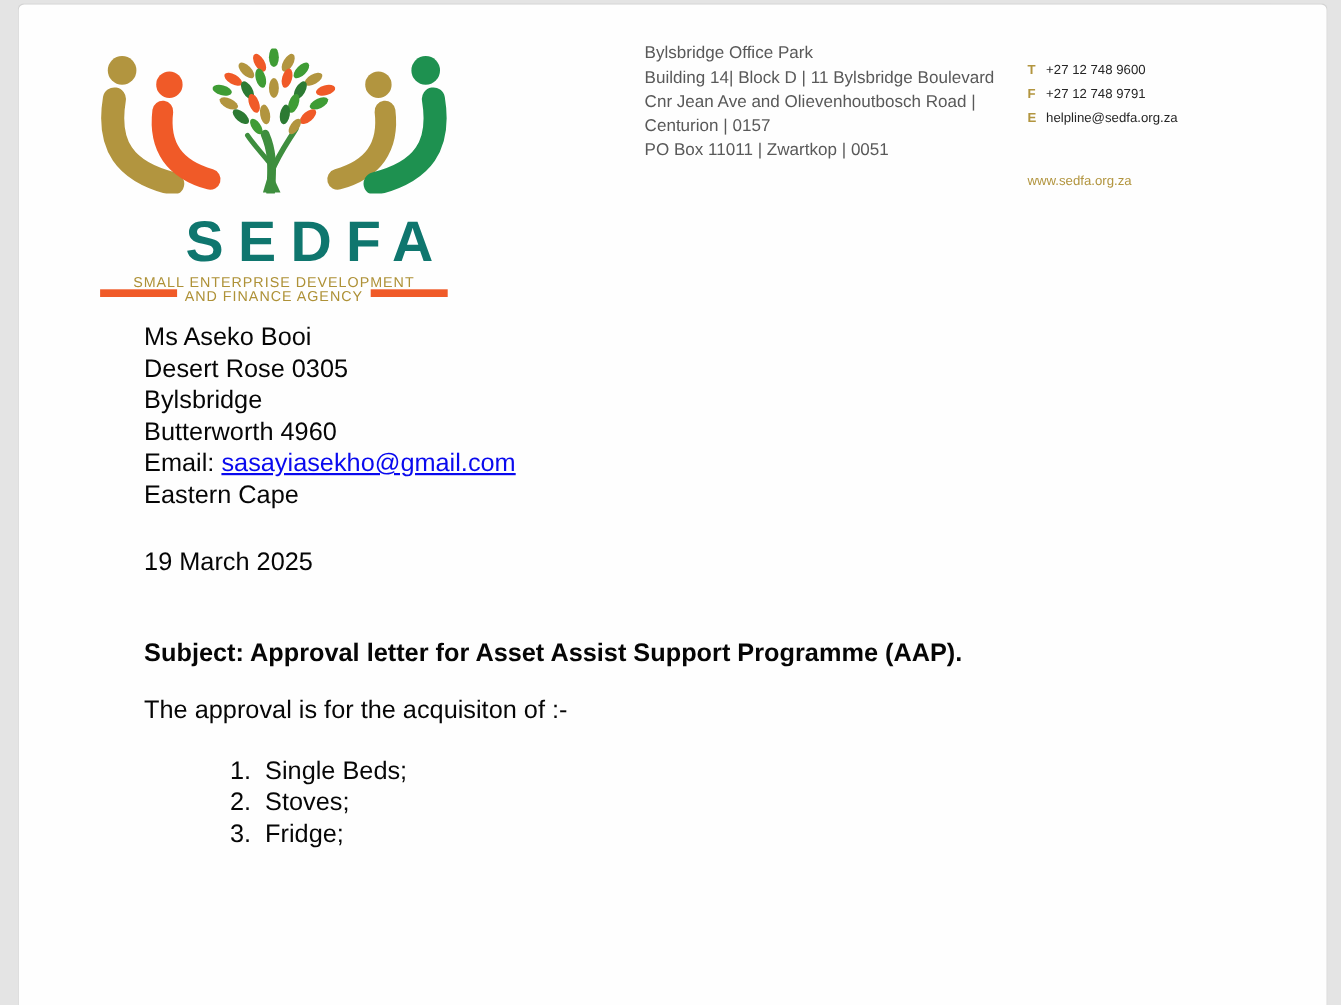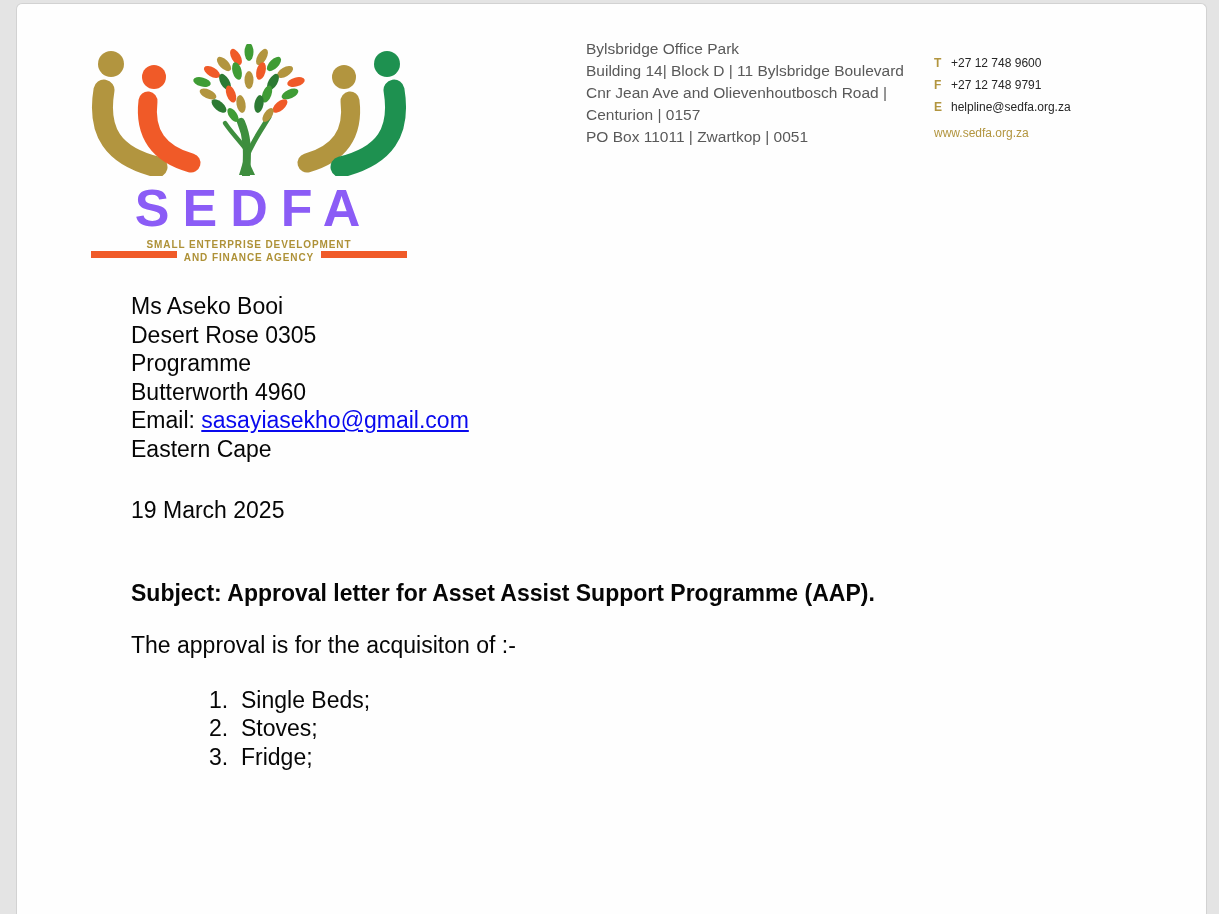--- a/index.html
+++ b/index.html
@@ -20,34 +20,34 @@
     border-bottom: none;
     border-radius: 6px 6px 0 0;
   }
   
   .logo {
     position: absolute;
     left: 74px; top: 40px;
     width: 316px;
   }
   .logo-name {
-    margin-top: 2px;
-    text-align: center;
+    margin-top: 13px;
+    text-align: right;
     font-size: 52px;
     font-weight: bold;
     letter-spacing: 13px;
-    color: #8b5cf6;
+    color: #0f766e;
     line-height: 1;
     text-indent: 10px;
   }
   .logo-tagline {
     margin-top: 4px;
     color: #ae9137;
-    font-weight: bold;
-    font-size: 10px;
+    font-weight: normal;
+    font-size: 13px;
     letter-spacing: 0.9px;
     line-height: 13px;
   }
   .tagline-l1 { text-align: center; }
   .tagline-l2 { display: flex; gap: 7px; }
   .tagline-l2 .bar { flex: 1; height: 7px; background: #f05a28; }
   .office {
     position: absolute;
     left: 569px; top: 34px;
     font-size: 15.5px;
@@ -64,21 +64,21 @@
   }
   .contact .lbl {
     color: #b2953f;
     font-weight: bold;
     display: inline-block;
     min-width: 12px;
     margin-right: 5px;
   }
   .contact .website {
     display: inline-block;
-    margin-top: 4px;
+    margin-top: 35px;
     color: #b2953f;
     text-decoration: none;
   }
   
   .letter {
     position: absolute;
     left: 114px; top: 288px;
     width: 952px;
     font-size: 23px;
     line-height: 28.5px;
@@ -181,21 +181,21 @@
       </div>
       <a href="#" class="website">www.sedfa.org.za</a>
     </div>
   </div>
 
   <div class="letter">
 
     <div>
       <div>Ms Aseko Booi</div>
       <div>Desert Rose 0305</div>
-      <div>Programme</div>
+      <div>Bylsbridge</div>
       <div>Butterworth 4960</div>
       <div>
         <span>Email: </span><a href="#" class="email-link">sasayiasekho@gmail.com</a>
       </div>
       <div>Eastern Cape</div>
     </div>
 
     <div class="date-line">19 March 2025</div>
 
 

